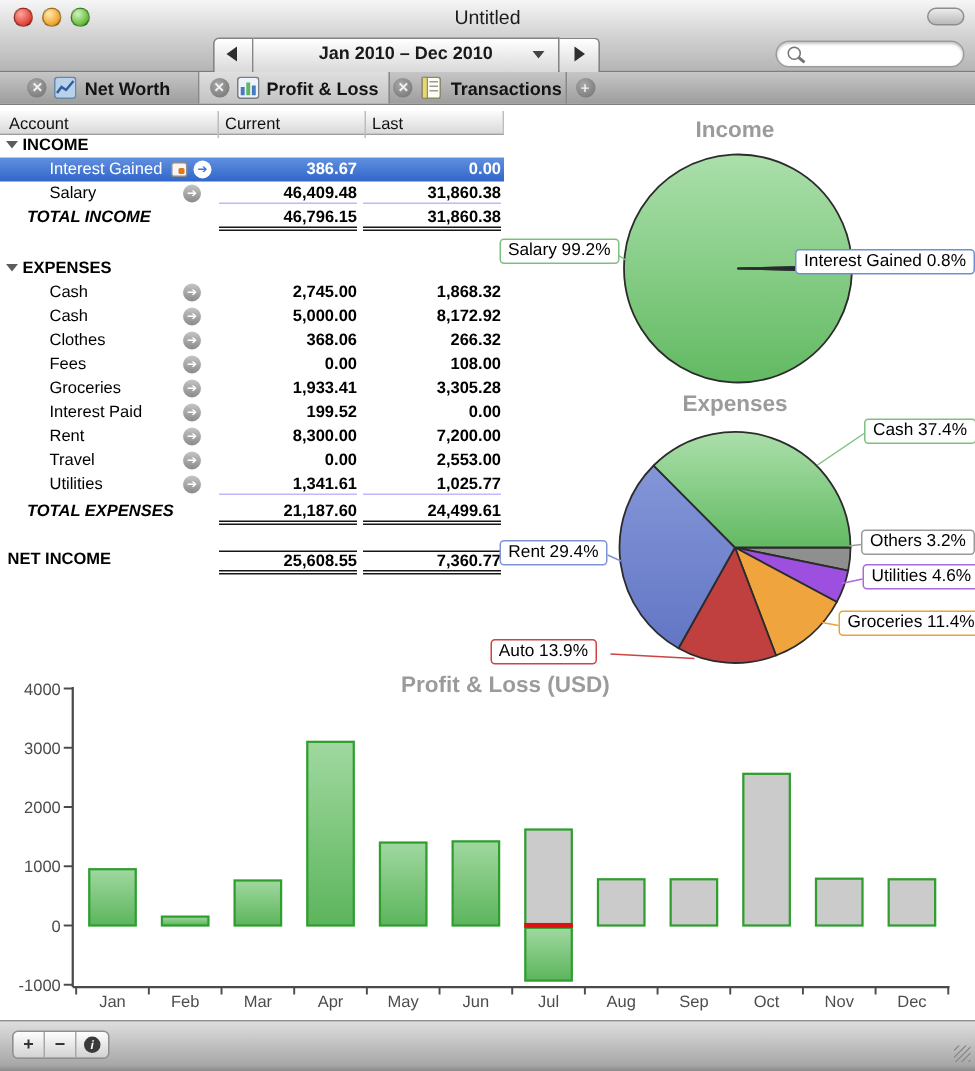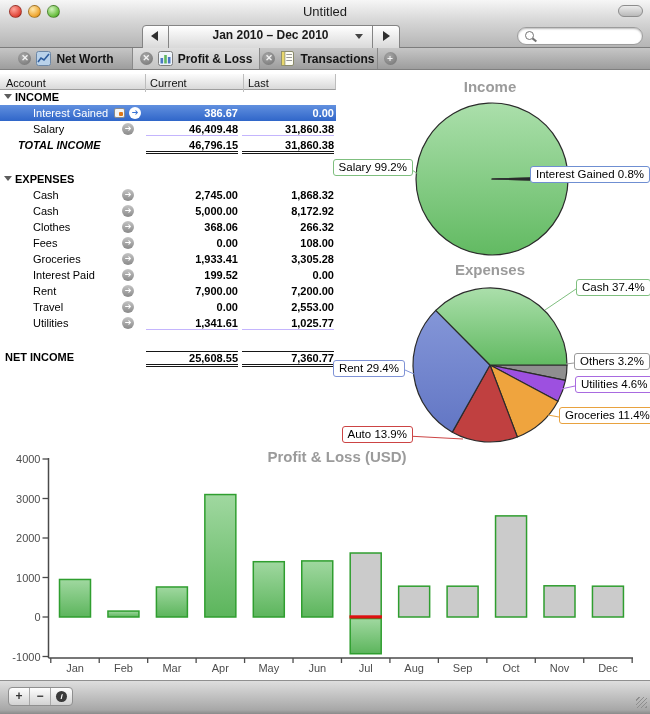--- a/index.html
+++ b/index.html
@@ -224,36 +224,41 @@
         </div>
         <div class="row">
           <span class="acct">Interest Paid</span>
           <span class="arr">➔</span>
           <span class="cur">199.52</span>
           <span class="lastv">0.00</span>
         </div>
         <div class="row">
           <span class="acct">Rent</span>
           <span class="arr">➔</span>
-          <span class="cur">7,900.00</span>
+          <span class="cur">8,300.00</span>
           <span class="lastv">7,200.00</span>
         </div>
         <div class="row">
           <span class="acct">Travel</span>
           <span class="arr">➔</span>
           <span class="cur">0.00</span>
           <span class="lastv">2,553.00</span>
         </div>
         <div class="row rule">
           <span class="acct">Utilities</span>
           <span class="arr">➔</span>
           <span class="cur">1,341.61</span>
           <span class="lastv">1,025.77</span>
         </div>
         <div class="sp2"></div>
+        <div class="row total">
+          <span class="tlbl">TOTAL EXPENSES</span>
+          <span class="cur">21,187.60</span>
+          <span class="lastv">24,499.61</span>
+        </div>
         <div class="sp16"></div>
         <div class="row net">
           <span class="nlbl">NET INCOME</span>
           <span class="cur">25,608.55</span>
           <span class="lastv">7,360.77</span>
         </div>
       </div>
     <div id="charts">
         <svg width="650" height="610" viewBox="0 0 650 610" style="position:absolute;left:0;top:0">
           <defs>
@@ -339,21 +344,21 @@
           <line x1="42.5" y1="586.5" x2="48.5" y2="586.5" stroke="#4a4a4a" stroke-width="1.3"></line>
           <text x="40.5" y="590.5" text-anchor="end" font-size="11" fill="#4d4d4d" font-family="Liberation Sans, sans-serif">-1000</text>
         </svg>
         <div class="chart-title" style="left: 330px; top: 8px; width: 320px;">Income</div>
         <div class="pie-label" style="border-color: rgb(127, 191, 127); right: 237px; top: 89px;">Salary 99.2%</div>
         <div class="pie-label" style="border-color: rgb(111, 143, 210); left: 530px; top: 96px;">Interest Gained 0.8%</div>
         <div class="chart-title" style="left: 330px; top: 191px; width: 320px;">Expenses</div>
         <div class="pie-label" style="border-color: rgb(154, 154, 154); left: 574px; top: 283px;">Others 3.2%</div>
         <div class="pie-label" style="border-color: rgb(168, 106, 224); left: 575px; top: 306px;">Utilities 4.6%</div>
         <div class="pie-label" style="border-color: rgb(232, 162, 63); left: 559px; top: 337px;">Groceries 11.4%</div>
-        <div class="pie-label" style="border-color: rgb(204, 68, 68); right: 237px; top: 356px;">Auto 13.9%</div>
+        <div class="pie-label" style="border-color: rgb(204, 68, 68); right: 252px; top: 356px;">Auto 13.9%</div>
         <div class="pie-label" style="border-color: rgb(127, 147, 214); right: 245px; top: 290px; margin-left: 16px;">Rent 29.4%</div>
         <div class="pie-label" style="border-color: rgb(127, 191, 127); left: 576px; top: 209px;">Cash 37.4%</div>
         <div class="chart-title" style="left: 25px; top: 378px; width: 624px;">Profit &amp; Loss (USD)</div>
       </div>
   </div>
 
   <div class="statusbar">
     <div class="btn-group">
       <div class="bbtn">+</div>
       <div class="bbtn">−</div>

